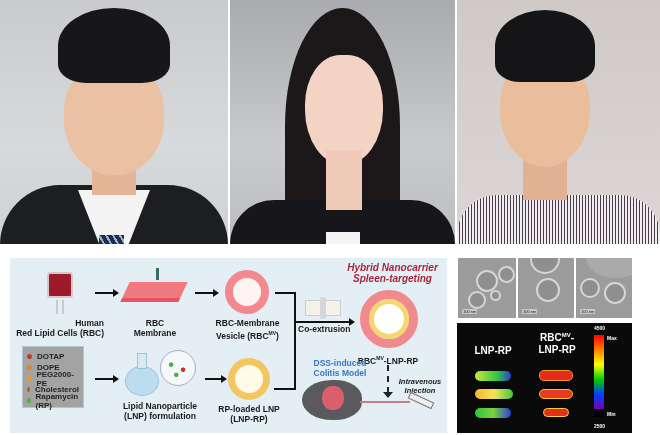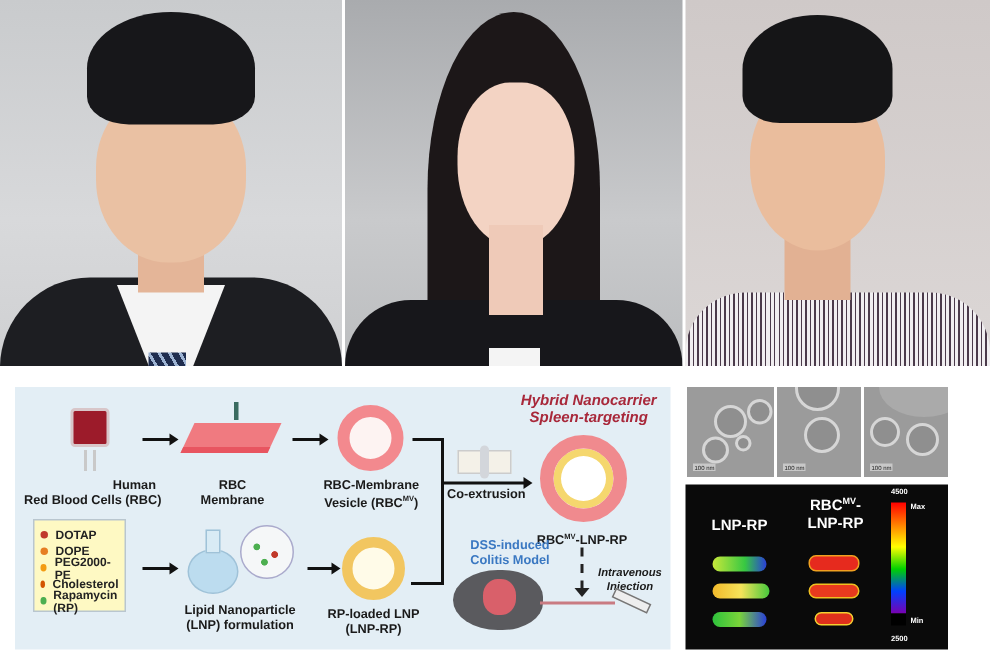--- a/index.html
+++ b/index.html
@@ -50,21 +50,21 @@
   <div class="abs" style="left:330px; top:4px; width:105px; text-align:center; color:#a8283a; font-weight:bold; font-style:italic; font-size:10px; line-height:11px;">
     <div>Hybrid Nanocarrier</div>
     <div>Spleen-targeting</div>
   </div>
 
   <div class="abs" style="left:37px; top:14px; width:26px; height:26px; background:#9c1b2a; border-radius:3px; border:2px solid #d8c6c9;"></div>
   <div class="abs" style="left:46px; top:42px; width:2px; height:14px; background:#c9c9c9;"></div>
   <div class="abs" style="left:52px; top:42px; width:2px; height:14px; background:#c9c9c9;"></div>
   <div class="lbl" style="left:6px; top:60px; width:88px;text-align:right;">
     <div>Human</div>
-    <div>Red Blood Cells (RBC)</div>
+    <div>Red Lipid Cells (RBC)</div>
   </div>
   <div class="arrow" style="left:85px; top:34px; width:20px;"></div>
 
   <div class="abs" style="left:115px; top:24px; width:58px; height:20px; background:#f07a80; transform: skewX(-25deg); border-bottom:4px solid #e85560;"></div>
   <div class="abs" style="left:146px; top:10px; width:3px; height:12px; background:#3a6b60;"></div>
   <div class="lbl" style="left:115px; top:60px; width:60px;">
     <div>RBC</div>
     <div>Membrane</div>
   </div>
   <div class="arrow" style="left:185px; top:34px; width:20px;"></div>
@@ -88,21 +88,21 @@
   <div class="lbl" style="left:338px; top:95px; width:80px;">
     <span>RBC</span><sup style="font-size:5px;">MV</sup><span>-LNP-RP</span>
   </div>
   <div class="abs" style="left:377px; top:107px; width:0; height:28px; border-left:2px dashed #222;"></div>
   <div class="abs" style="left:373px; top:134px; border-top:6px solid #222; border-left:5px solid transparent; border-right:5px solid transparent;"></div>
   <div class="lbl" style="left:385px; top:119px; width:50px; font-size:7.5px; line-height:9px;font-style:italic;">
     <div>Intravenous</div>
     <div>Injection</div>
   </div>
 
-  <div class="abs" style="left:12px; top:88px; width:62px; height:62px; border:1px solid #b9c6cf; padding:4px 4px; background:#fef9c3;">
+  <div class="abs" style="left:12px; top:88px; width:62px; height:62px; border:1px solid #b9c6cf; padding:4px 4px; background:#a3a3a3;">
     <div class="legend-row">
         <span class="dot" style="background:#c0392b;"></span>
         <span>DOTAP</span>
       </div>
     <div class="legend-row">
         <span class="dot" style="background:#e67e22;"></span>
         <span>DOPE</span>
       </div>
     <div class="legend-row">
         <span class="dot" style="background:#f39c12;"></span>

